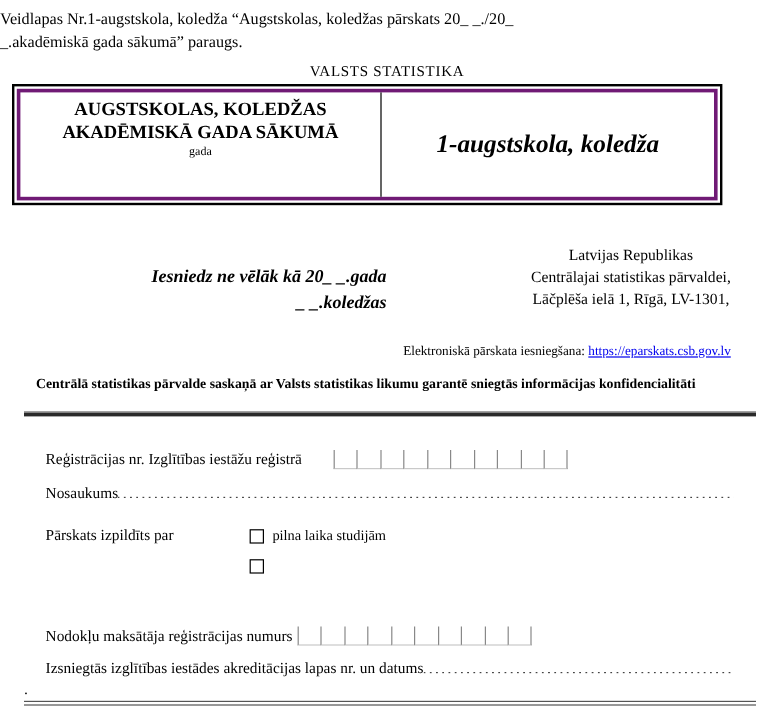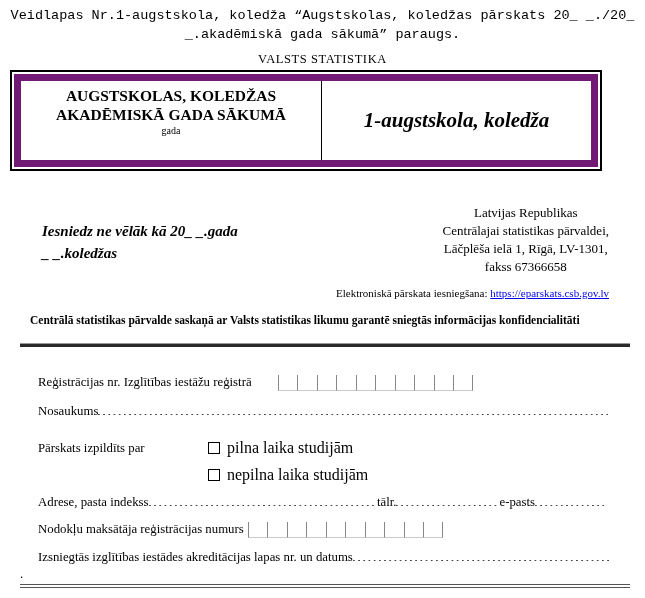--- a/index.html
+++ b/index.html
@@ -3,67 +3,67 @@
 <meta charset="utf-8">
 <style>
   html,body { margin:0; padding:0; background:#fff; }
   .page {
     position:relative; width:645px; height:598px; background:#fff;
     font-family:"Liberation Serif","DejaVu Serif",serif; color:#000;
     overflow:hidden;
   }
   .abs { position:absolute; }
 
-  .header-title { top:6px; left:0; width:100%; text-align:center;
-    font-size:13.5px; line-height:19px;font-family:Liberation Mono, monospace; }
+  .header-title { top:6px; left:0; width:100%; text-align:left;
+    font-size:13.5px; line-height:19px; }
   .valsts { top:52px; left:0; width:100%; text-align:center;
     font-size:12.5px; letter-spacing:0.6px; }
 
   .form-box { top:70px; left:10px; width:592px; height:101px;
     border:2px solid #000; padding:2px; box-sizing:border-box; }
-  .form-box-inner { border:7px solid #701a75; width:100%; height:100%;
+  .form-box-inner { border:3px solid #701a75; width:100%; height:100%;
     box-sizing:border-box; display:flex; }
   .box-left { width:301px; border-right:1px solid #000; box-sizing:border-box;
     text-align:center; padding-top:5px; }
   .box-left-line { font-weight:bold; font-size:15.5px; line-height:19px; }
   .box-left-sub { font-size:10px; margin-top:1px; }
   .box-right { flex:1; display:flex; align-items:center; justify-content:center; }
   .box-right-title { font-weight:bold; font-style:italic; font-size:21px; }
 
-  .deadline { top:220px; left:42px; width:280px; text-align:left;
+  .deadline { top:220px; left:42px; width:280px; text-align:right;
     font-weight:bold; font-style:italic; font-size:15px; line-height:22px; }
   .recipient { top:204px; right:36px; text-align:center;
     font-size:13px; line-height:18px; }
   .esub { top:287px; right:36px; font-size:11px; }
   .esub a { text-decoration:underline; }
 
   .confid { top:314px; left:30px; font-weight:bold; font-size:11.5px; }
 
   .rule-thick { top:343px; left:20px; width:610px; height:3px;
     background:#2a2a2a; border-top:1px solid #999; }
   .rule-double { top:584px; left:20px; width:610px; height:2px;
     border-top:1.2px solid #555; border-bottom:1.2px solid #555; }
 
-  .frow { font-size:12.8px; display:flex; align-items:flex-start; }
+  .frow { font-size:12.8px; display:flex; align-items:center; }
   .flabel { white-space:nowrap; }
 
   .comb { display:inline-flex; height:16px; }
   .comb-cell { width:19.5px; border-left:1.2px solid #888;
     border-bottom:1.2px solid #c9c9c9; box-sizing:border-box; }
   .comb-cell:last-child { border-right:1.2px solid #888; }
 
   .dots { height:14px;
     background-image:repeating-linear-gradient(to right,#444 0 1.3px,transparent 1.3px 5.2px);
     background-repeat:repeat-x; background-size:5.2px 1.3px;
     background-position:left bottom 3px; }
   .dots.grow { flex:1; }
 
   .cbx { width:10px; height:10px; border:1.2px solid #000; background:#fff;
     display:inline-block; margin-right:7px; flex:none; }
-  .cbx-row { display:flex; align-items:center; font-size:16px;padding-left:18px; }
+  .cbx-row { display:flex; align-items:center; font-size:12px;padding-left:18px; }
 
   .row1 { top:375px; left:38px; }
   .row1 .comb { margin-left:26px; }
   .row2 { top:404px; left:38px; right:34px; }
   .row3 { top:439px; left:38px; align-items:center; }
   .row3 .flabel { width:152px; }
   .row4 { top:466px; left:190px; }
   .row5 { top:495px; left:38px; right:40px; }
   .row5 .dots.d2 { width:103px; flex:none; }
   .row5 .dots.d3 { width:70px; flex:none; }
@@ -99,21 +99,20 @@
 
   <div class="abs deadline">
     <div>Iesniedz ne vēlāk kā 20_ _.gada</div>
     <div>_ _.koledžas</div>
   </div>
 
   <div class="abs recipient">
     <div>Latvijas Republikas</div>
     <div>Centrālajai statistikas pārvaldei,</div>
     <div>Lāčplēša ielā 1, Rīgā, LV-1301,</div>
-    <div>fakss 67366658</div>
   </div>
 
   <div class="abs esub">
     <span>Elektroniskā pārskata iesniegšana:</span>
     <a href="#" id="esub-link" style="color: rgb(0, 0, 238); text-decoration: underline;">https://eparskats.csb.gov.lv</a>
   </div>
 
   <div class="abs confid">Centrālā statistikas pārvalde saskaņā ar Valsts statistikas likumu garantē sniegtās informācijas konfidencialitāti</div>
 
   <div class="abs rule-thick"></div>
@@ -143,32 +142,23 @@
     <span class="flabel">Pārskats izpildīts par</span>
     <span class="cbx-row">
       <span class="cbx"></span>
       <span>pilna laika studijām</span>
     </span>
   </div>
 
   <div class="abs frow row4">
     <span class="cbx-row">
       <span class="cbx"></span>
-      <span>nepilna laika studijām</span>
     </span>
   </div>
 
-  <div class="abs frow row5">
-    <span class="flabel">Adrese, pasta indekss</span>
-    <span class="dots grow"></span>
-    <span class="flabel">tālr.</span>
-    <span class="dots d2"></span>
-    <span class="flabel">e-pasts</span>
-    <span class="dots d3"></span>
-  </div>
 
   <div class="abs frow row6">
     <span class="flabel">Nodokļu maksātāja reģistrācijas numurs</span>
     <span class="comb">
         <span class="comb-cell"></span>
         <span class="comb-cell"></span>
         <span class="comb-cell"></span>
         <span class="comb-cell"></span>
         <span class="comb-cell"></span>
         <span class="comb-cell"></span>

